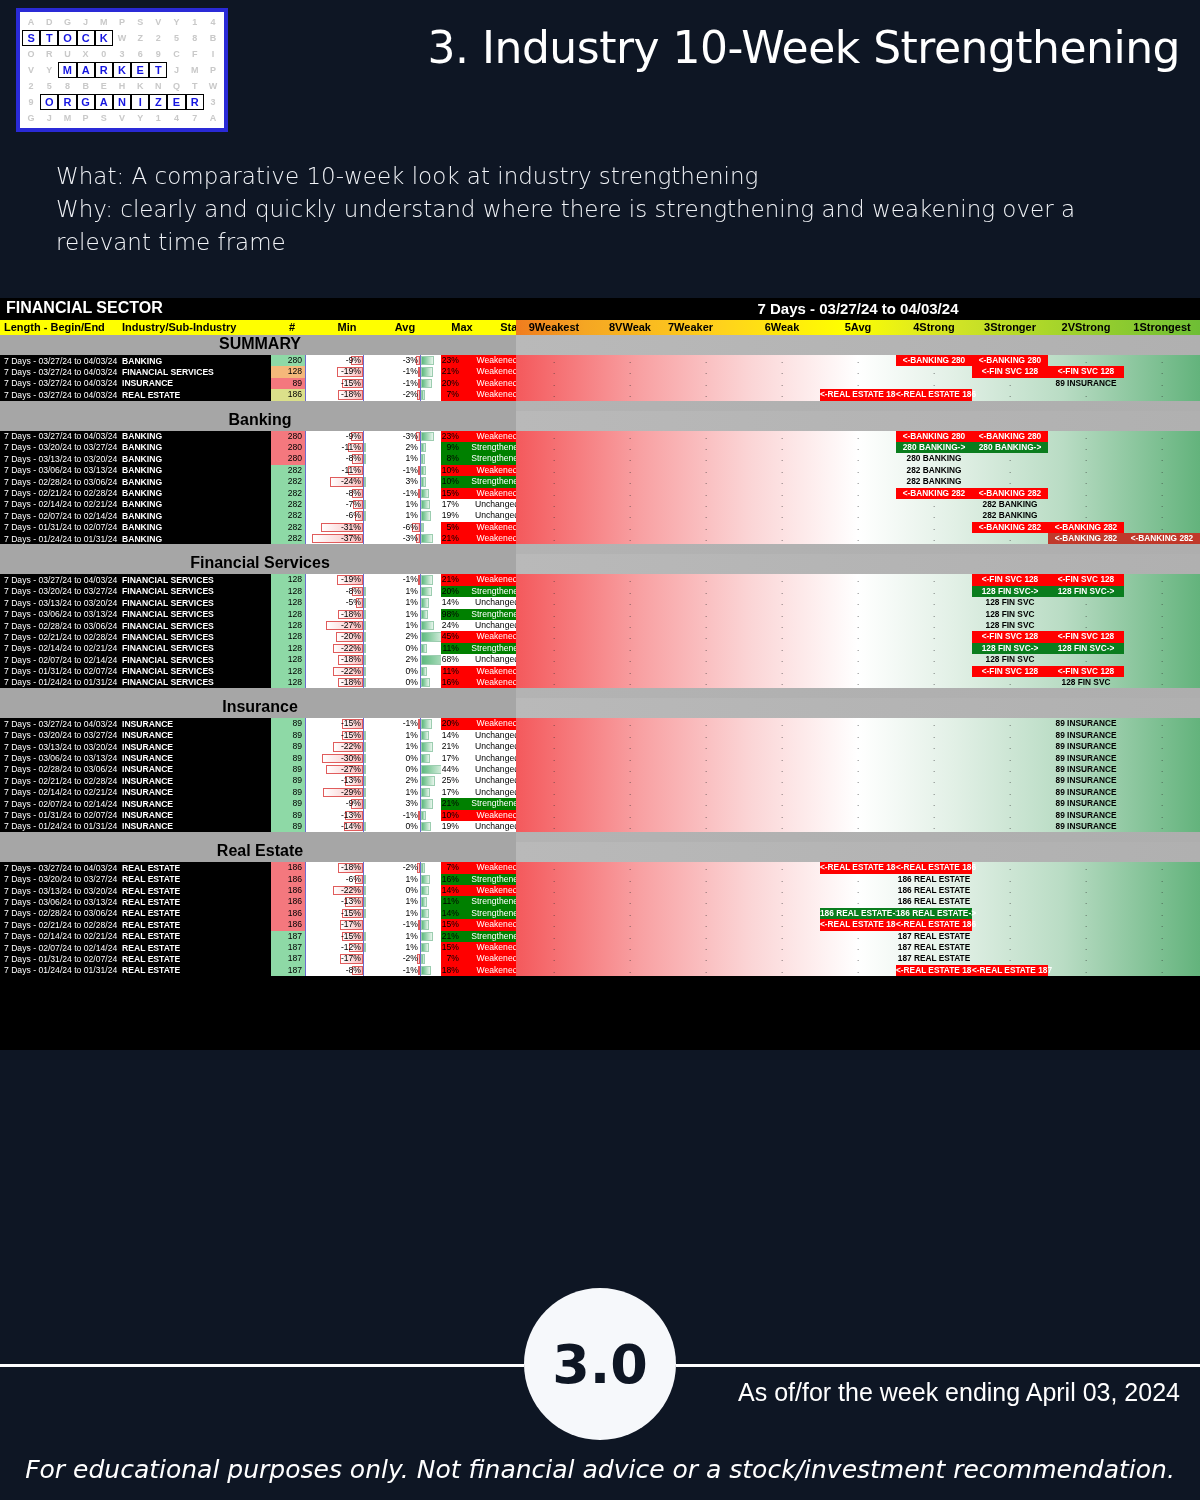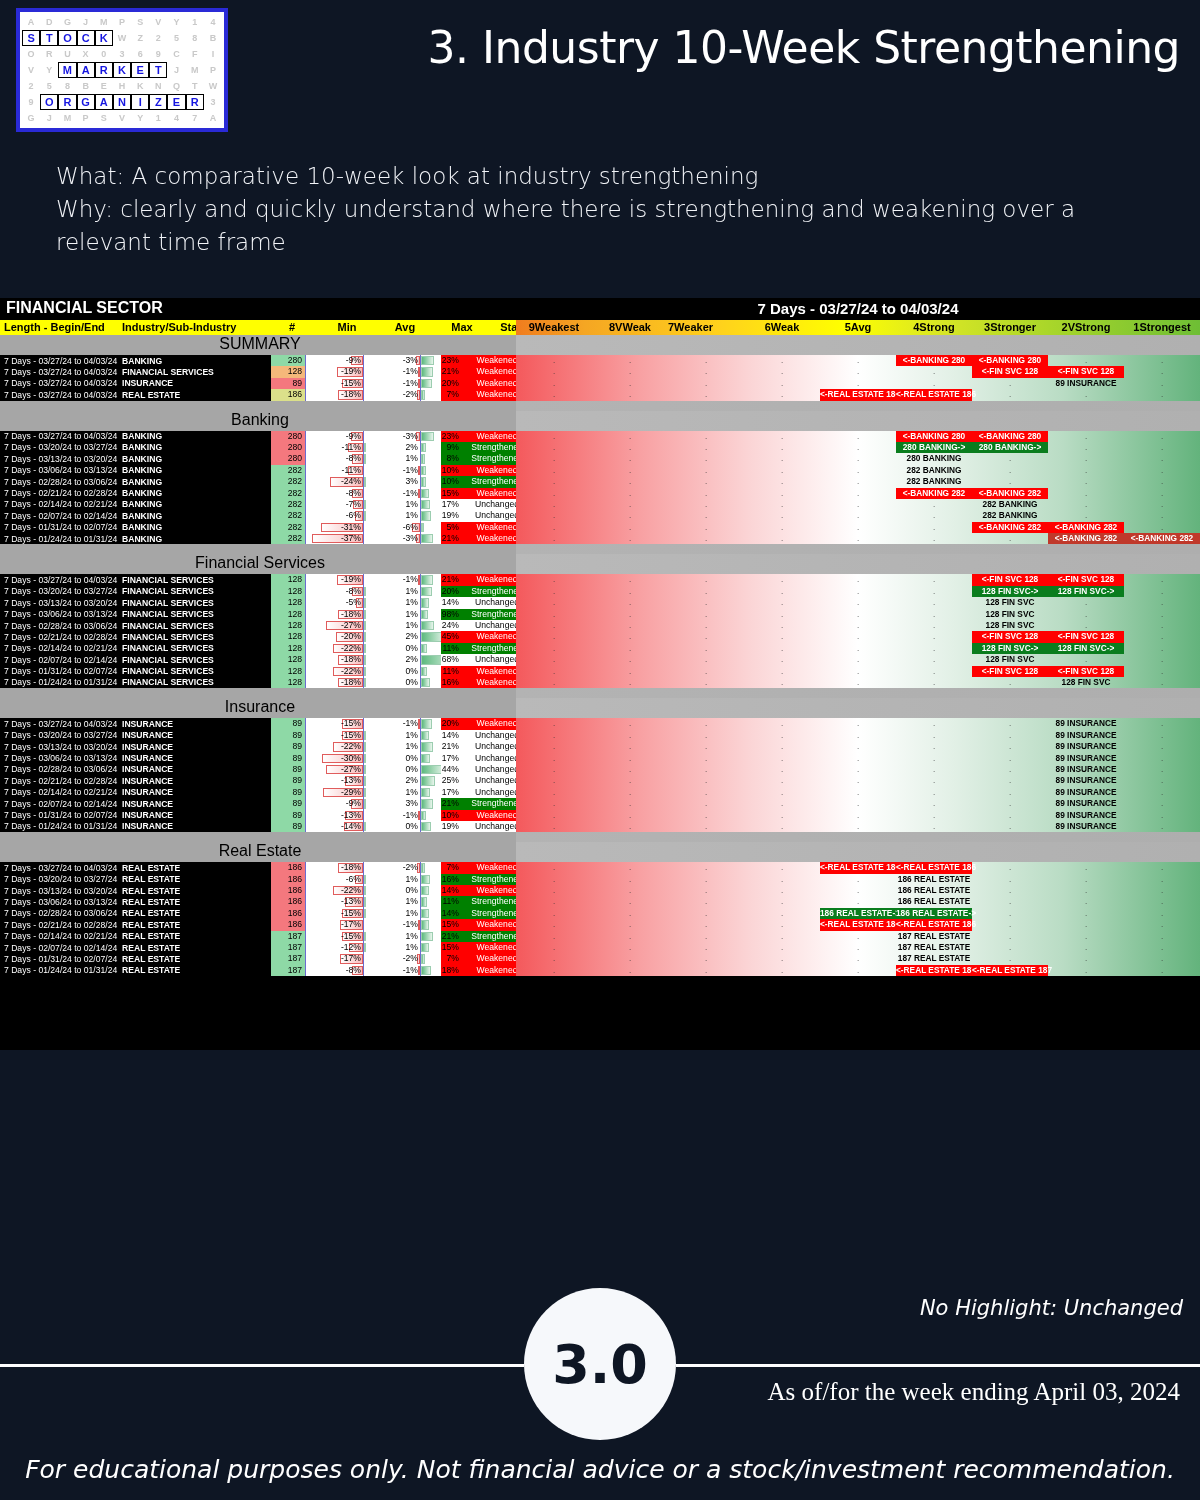--- a/index.html
+++ b/index.html
@@ -33,21 +33,21 @@
   .secbar .lbl { position:absolute; left:6px; top:1px; font-size:16px; font-weight:bold; }
   .secbar .rng { position:absolute; left:516px; width:684px; text-align:center; top:2px;
      font-size:15px; font-weight:bold; }
   .colhdr { height:15px; font-size:11px; font-weight:bold; color:#000; }
   .lefthdr { position:absolute; left:0; top:0; width:516px; height:15px; background:#ffff00; }
   .righthdr { position:absolute; left:516px; top:0; width:684px; height:15px;
     background:linear-gradient(to right,#f07c1e 0%,#f5a623 10%,#ffd21c 30%,#ffff00 48%,#d8e625 62%,#a9d62a 78%,#6ebe35 100%); }
   .lefthdr span, .righthdr span { position:absolute; top:1px; }
   .grayrow { height:20px; background:#a6a6a6; position:relative; }
   .grayrow .gtitle { position:absolute; left:120px; width:280px; text-align:center;
-     font-size:16px; font-weight:normal; color:#000; top:0px; }
+     font-size:16px; font-weight:bold; color:#000; top:0px; }
   .grayrow .gright { position:absolute; left:516px; width:684px; height:20px; top:0;
      background:linear-gradient(to right,#b9b9b9,#b0b0b0); }
   .gap { height:10px; background:#a6a6a6; }
   .gap .gright { position:absolute; left:516px; width:684px; height:100%; top:0;
      background:linear-gradient(to right,#b3b3b3,#aeaeae); }
   
   .drow { height:11.4px; position:relative; background:#000; font-size:9px; }
   .drow .dl { position:absolute; left:4px; top:0.5px; color:#fff; font-size:8.6px; white-space:nowrap; }
   .drow .di { position:absolute; left:122px; top:0.5px; color:#fff; font-size:8.6px; font-weight:bold; white-space:nowrap; }
   .cellnum { position:absolute; left:271px; width:35px; height:100%; top:0;
@@ -82,21 +82,21 @@
   .circle span { font-size:54px; font-weight:bold; color:#0e1624; font-family:"DejaVu Sans",sans-serif; }
   .hline { position:absolute; left:676px; top:1364px; width:524px; height:3px; background:#fff; }
   .hline2 { position:absolute; left:0; top:1364px; width:524px; height:3px; background:#fff; }
   .legend { position:absolute; right:14px; top:1296px; text-align:right; font-size:21px;
      font-style:italic; font-family:"DejaVu Sans",sans-serif; }
   .legend div { margin-bottom:2px; }
   .lg-g { background:#2e9e63; color:#fff; display:inline-block; padding:0 3px; }
   .lg-r { background:#f0392b; color:#fff; display:inline-block; padding:0 3px; }
   .lg-n { color:#fff; display:inline-block; padding:0 3px; }
   .asof { position:absolute; right:20px; top:1378px; color:#fff; font-size:25px;
-     font-family:Liberation Serif, serif; }
+     font-family:Liberation Sans, sans-serif; }
   .disc { position:absolute; left:0; width:1200px; top:1455px; text-align:center;
      color:#fff; font-size:25px; font-style:italic; font-family:"DejaVu Sans",sans-serif; }
 </style>
 </head>
 <body>
 
 <div class="hdr">
   <div class="logo">
     <div class="logo-grid" id="logo-grid">
         <div class="lcell">A</div>
@@ -1612,16 +1612,15 @@
       </div>
     </div>
 </div>
 
 <div class="hline2"></div>
 <div class="hline"></div>
 <div class="circle">
   <span>3.0</span>
 </div>
 <div class="legend">
-  <div><span class="lg-n">No Highlight: Unchanged</span></div>
 </div>
 <div class="asof">As of/for the week ending April 03, 2024</div>
 <div class="disc">For educational purposes only. Not financial advice or a stock/investment recommendation.</div>
 
 </body></html>

